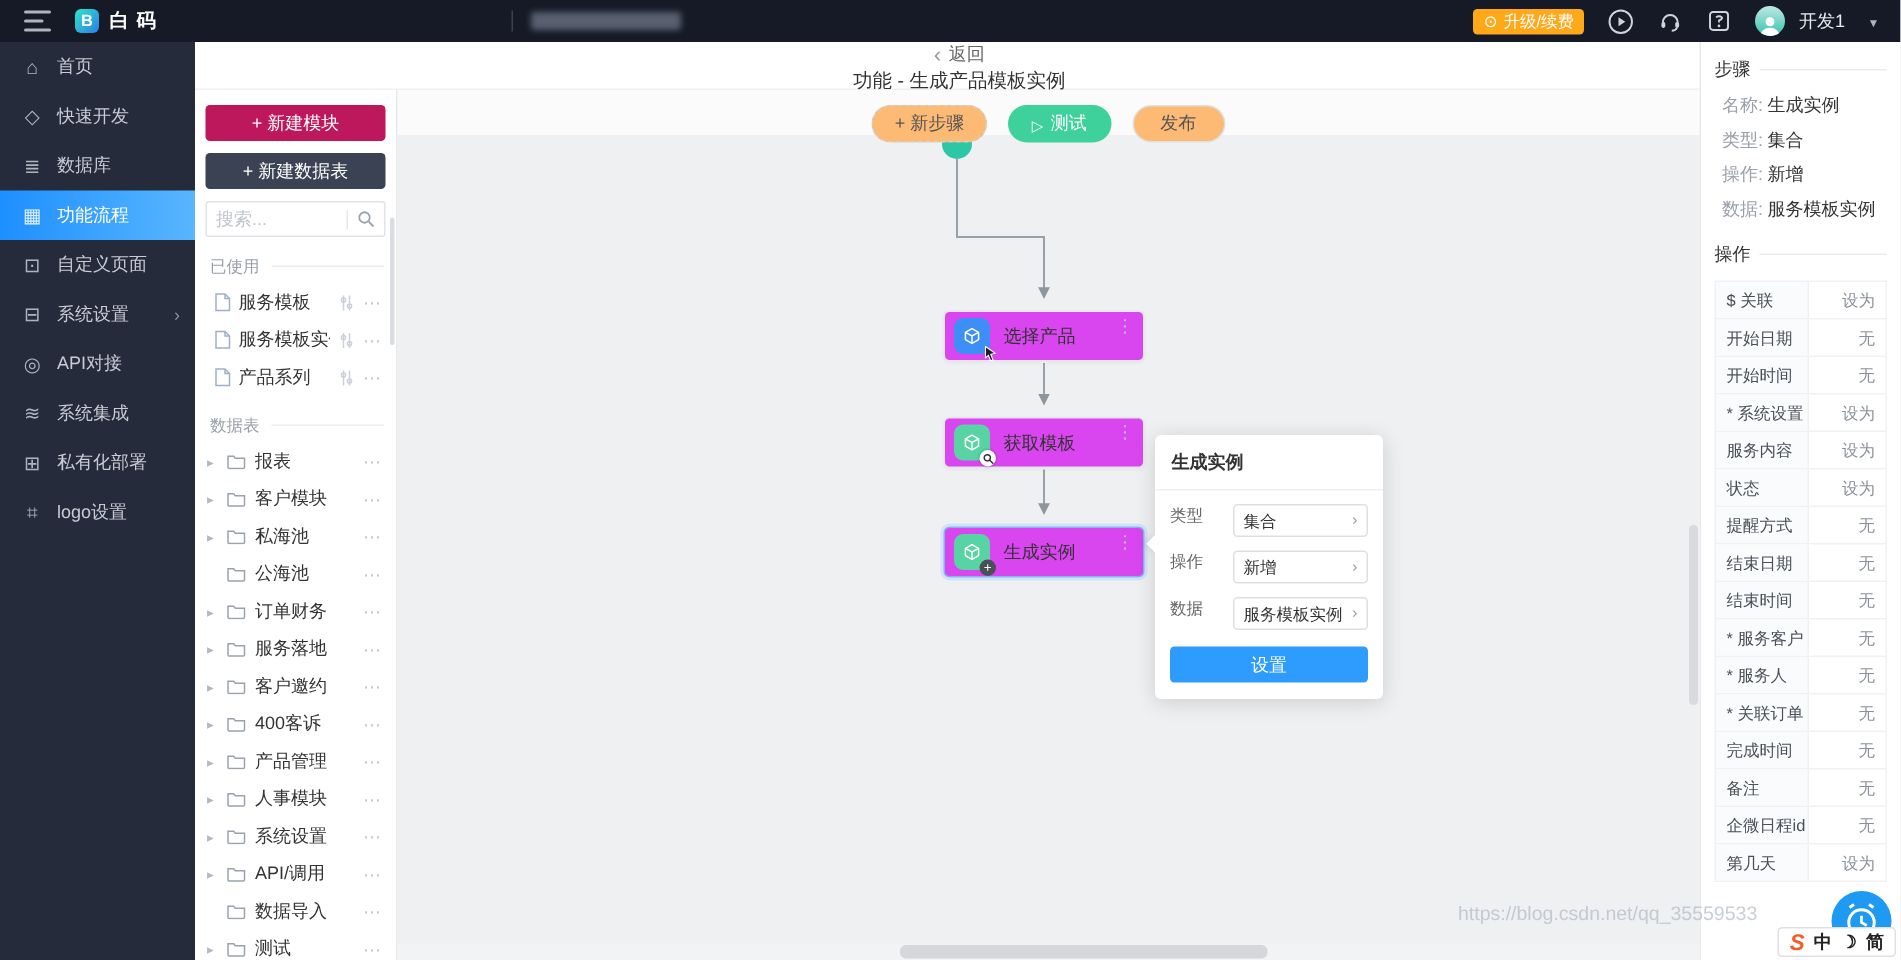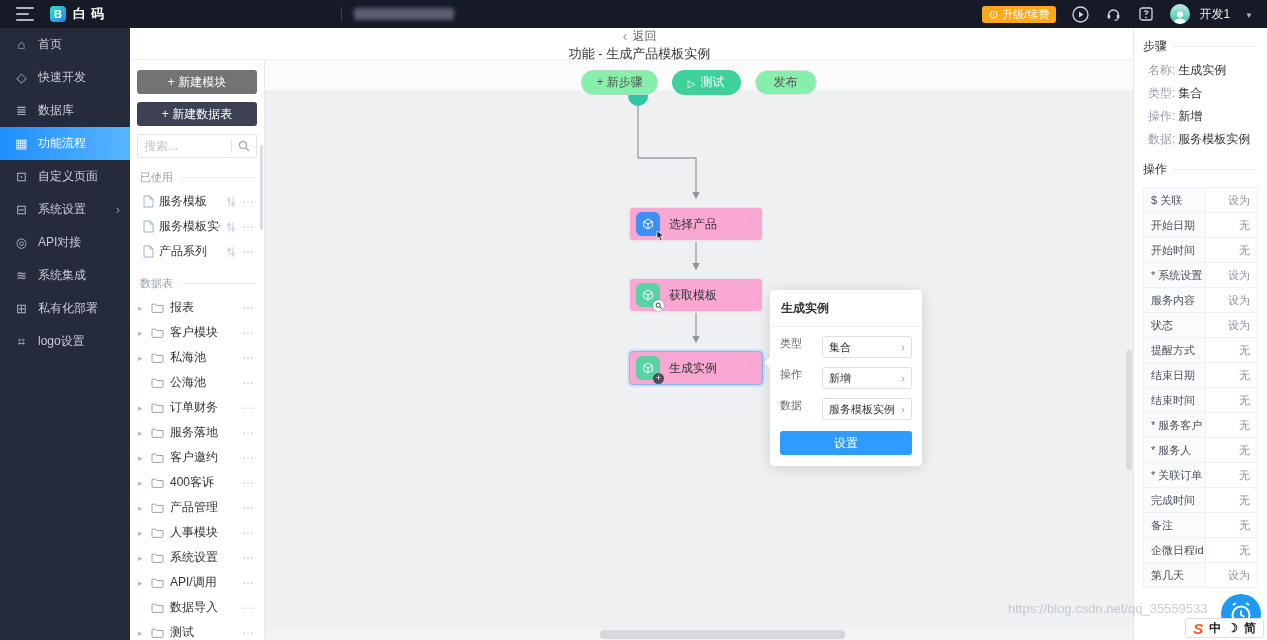--- a/index.html
+++ b/index.html
@@ -41,21 +41,21 @@
   .crumb { height:32px; background:#fff; border-bottom:1px solid #eef0f2; display:flex; align-items:center; padding-left:16px;flex-direction:column; }
   .back { color:#666; font-size:12px; display:flex; align-items:center; gap:5px; cursor:pointer; }
   .back .lt::before { content:"‹"; font-size:15px; color:#999; line-height:10px; }
   .crumb-title { color:#333; font-size:13px; }
 
   .workrow { flex:1; display:flex; min-height:0; }
 
   
   .modpanel { width:135px; background:#fff; border-right:1px solid #e7e9ed; position:relative; flex-shrink:0; overflow:hidden; }
   .btn-blue,.btn-dark { display:block; margin:10px 7px 0; height:24px; width:calc(100% - 14px); border:none; border-radius:3px; color:#fff; font-size:12px; cursor:pointer; font-family:inherit; }
-  .btn-blue { background:#737373; }
+  .btn-blue { background:#be185d; }
   .btn-dark { background:#3A4254; margin-top:8px; }
   .search { margin:8px 7px 0; height:24px; border:1px solid #e0e3e8; border-radius:2px; display:flex; align-items:center; }
   .search input { border:none; outline:none; flex:1; min-width:0; font-size:12px; padding:0 6px; color:#333; font-family:inherit; }
   .search input::placeholder { color:#c0c4cc; }
   .search .sep { width:1px; height:13px; background:#e4e7ec; }
   .search .mag { margin:0 6px; display:flex; }
   .sec { display:flex; align-items:center; font-size:11px; color:#99a0aa; margin:12px 8px 4px 10px; }
   .sec::after { content:""; flex:1; height:1px; background:#ebedf0; margin-left:8px; }
   .used-row { display:flex; align-items:center; height:25px; padding:0 9px 0 13px; font-size:12px; color:#333; gap:5px; cursor:pointer; }
   .used-label { flex:1; white-space:nowrap; overflow:hidden; }
@@ -65,28 +65,28 @@
   .folder-row { display:flex; align-items:center; height:25px; padding:0 9px 0 8px; font-size:12px; color:#333; gap:4px; cursor:pointer; }
   .caret { width:9px; color:#b3b9c2; font-size:9px; flex-shrink:0; }
   .caret::before { content:"▸"; }
   .folder-label { flex:1; margin-left:2px; white-space:nowrap; overflow:hidden; }
   .mod-scroll { position:absolute; right:1px; top:85px; width:3px; height:85px; background:#d9dce1; border-radius:2px; }
 
   
   .canvas { flex:1; position:relative; background:#eef0f2; overflow:hidden; }
   .canvas-top { position:absolute; top:0; left:0; right:0; height:30px; background:#fbfbfc; z-index:2; }
   .toolbar { position:absolute; top:10px; left:0; right:0; display:flex; justify-content:center; gap:14px; z-index:3; }
-  .tb-btn { height:25px; border-radius:13px; font-size:12px; display:flex; align-items:center; background:#86efac; cursor:pointer; font-family:inherit; }
+  .tb-btn { height:25px; border-radius:13px; font-size:12px; display:flex; align-items:center; background:#fdba74; cursor:pointer; font-family:inherit; }
   .tb-new { border:1px dashed #ccd2d9; color:#555; padding:0 14px; }
   .tb-test { background:#3FD19C; color:#fff; border:none; gap:5px; padding:0 16px; }
   .tb-test .play::before { content:"▷"; font-size:10px; }
   .tb-pub { border:1px solid #dde0e5; color:#555; padding:0 18px; }
   .start-node { position:absolute; left:363px; top:26px; width:20px; height:20px; border-radius:50%; background:#2EC7A6; z-index:1; }
   .edges { position:absolute; left:0; top:0; z-index:1; }
-  .node { position:absolute; left:364px; width:134px; height:34px; background:#f9a8d4; border:1px solid #e3e6ea; border-radius:4px; display:flex; align-items:center; padding:0 6px; z-index:2; box-shadow:0 1px 3px rgba(0,0,0,.04); cursor:pointer; }
+  .node { position:absolute; left:364px; width:134px; height:34px; background:#d946ef; border:1px solid #e3e6ea; border-radius:4px; display:flex; align-items:center; padding:0 6px; z-index:2; box-shadow:0 1px 3px rgba(0,0,0,.04); cursor:pointer; }
   .node.selected { border-color:#7CB8F5; box-shadow:0 0 0 2px rgba(124,184,245,.22); }
   .node-icon { width:24px; height:24px; border-radius:6px; position:relative; display:flex; align-items:center; justify-content:center; flex-shrink:0; }
   .node-icon.blue { background:#3E8EF7; }
   .node-icon.green { background:#57D3A4; }
   .badge { position:absolute; right:-4px; bottom:-4px; width:11px; height:11px; border-radius:50%; display:flex; align-items:center; justify-content:center; }
   .badge.magnifier { background:#fff; box-shadow:0 0 2px rgba(0,0,0,.35); }
   .badge.plus { background:#4A4F58; color:#fff; font-size:9px; line-height:1; }
   .badge.plus::before { content:"+"; }
   .badge.cursor { background:transparent; right:-5px; bottom:-5px; }
   .node-label { font-size:12px; color:#333; margin-left:9px; flex:1; }
@@ -119,21 +119,21 @@
   .op-sec { margin-top:14px; }
   .kv { display:flex; font-size:12px; margin:8px 0 0 5px; line-height:15px; }
   .kv .k { color:#9aa0a8; margin-right:3px; white-space:nowrap; }
   .kv .v { color:#333; }
   .ptable { margin-top:9px; border-top:1px solid #f0f1f3; }
   .prow { display:flex; align-items:stretch; border:1px solid #f0f1f3; border-top:none; height:25px; font-size:11px; cursor:pointer; }
   .pl2 { flex:1.25; background:#fafbfc; display:flex; align-items:center; padding-left:7px; color:#4a4f58; border-right:1px solid #f0f1f3; white-space:nowrap; overflow:hidden; }
   .pv2 { flex:1; display:flex; align-items:center; justify-content:flex-end; padding-right:7px; color:#8b919b; }
 
   
-  .watermark { position:absolute; left:1008px; top:601px; font-size:13px; color:rgba(173,181,192,.65); z-index:30; pointer-events:none; white-space:nowrap; }
+  .watermark { position:absolute; left:972px; top:601px; font-size:13px; color:rgba(173,181,192,.65); z-index:30; pointer-events:none; white-space:nowrap; }
   .clock-bubble { position:absolute; left:1221px; top:594px; width:40px; height:40px; border-radius:50%; background:#1E9AF2; z-index:28; display:flex; align-items:center; justify-content:center; }
   .ime { position:absolute; right:3px; bottom:2px; height:20px; background:#fff; border:1px solid #e0e0e0; border-radius:3px; display:flex; align-items:center; gap:6px; padding:0 7px; z-index:31; }
   .ime .s { color:#F55B23; font-weight:bold; font-style:italic; font-size:15px; line-height:1; }
   .ime .zh, .ime .moon, .ime .jian { color:#222; font-size:12px; font-weight:bold; }
 </style>
 </head>
 <body>
 
 <div class="topbar">
   <div class="hamburger">

